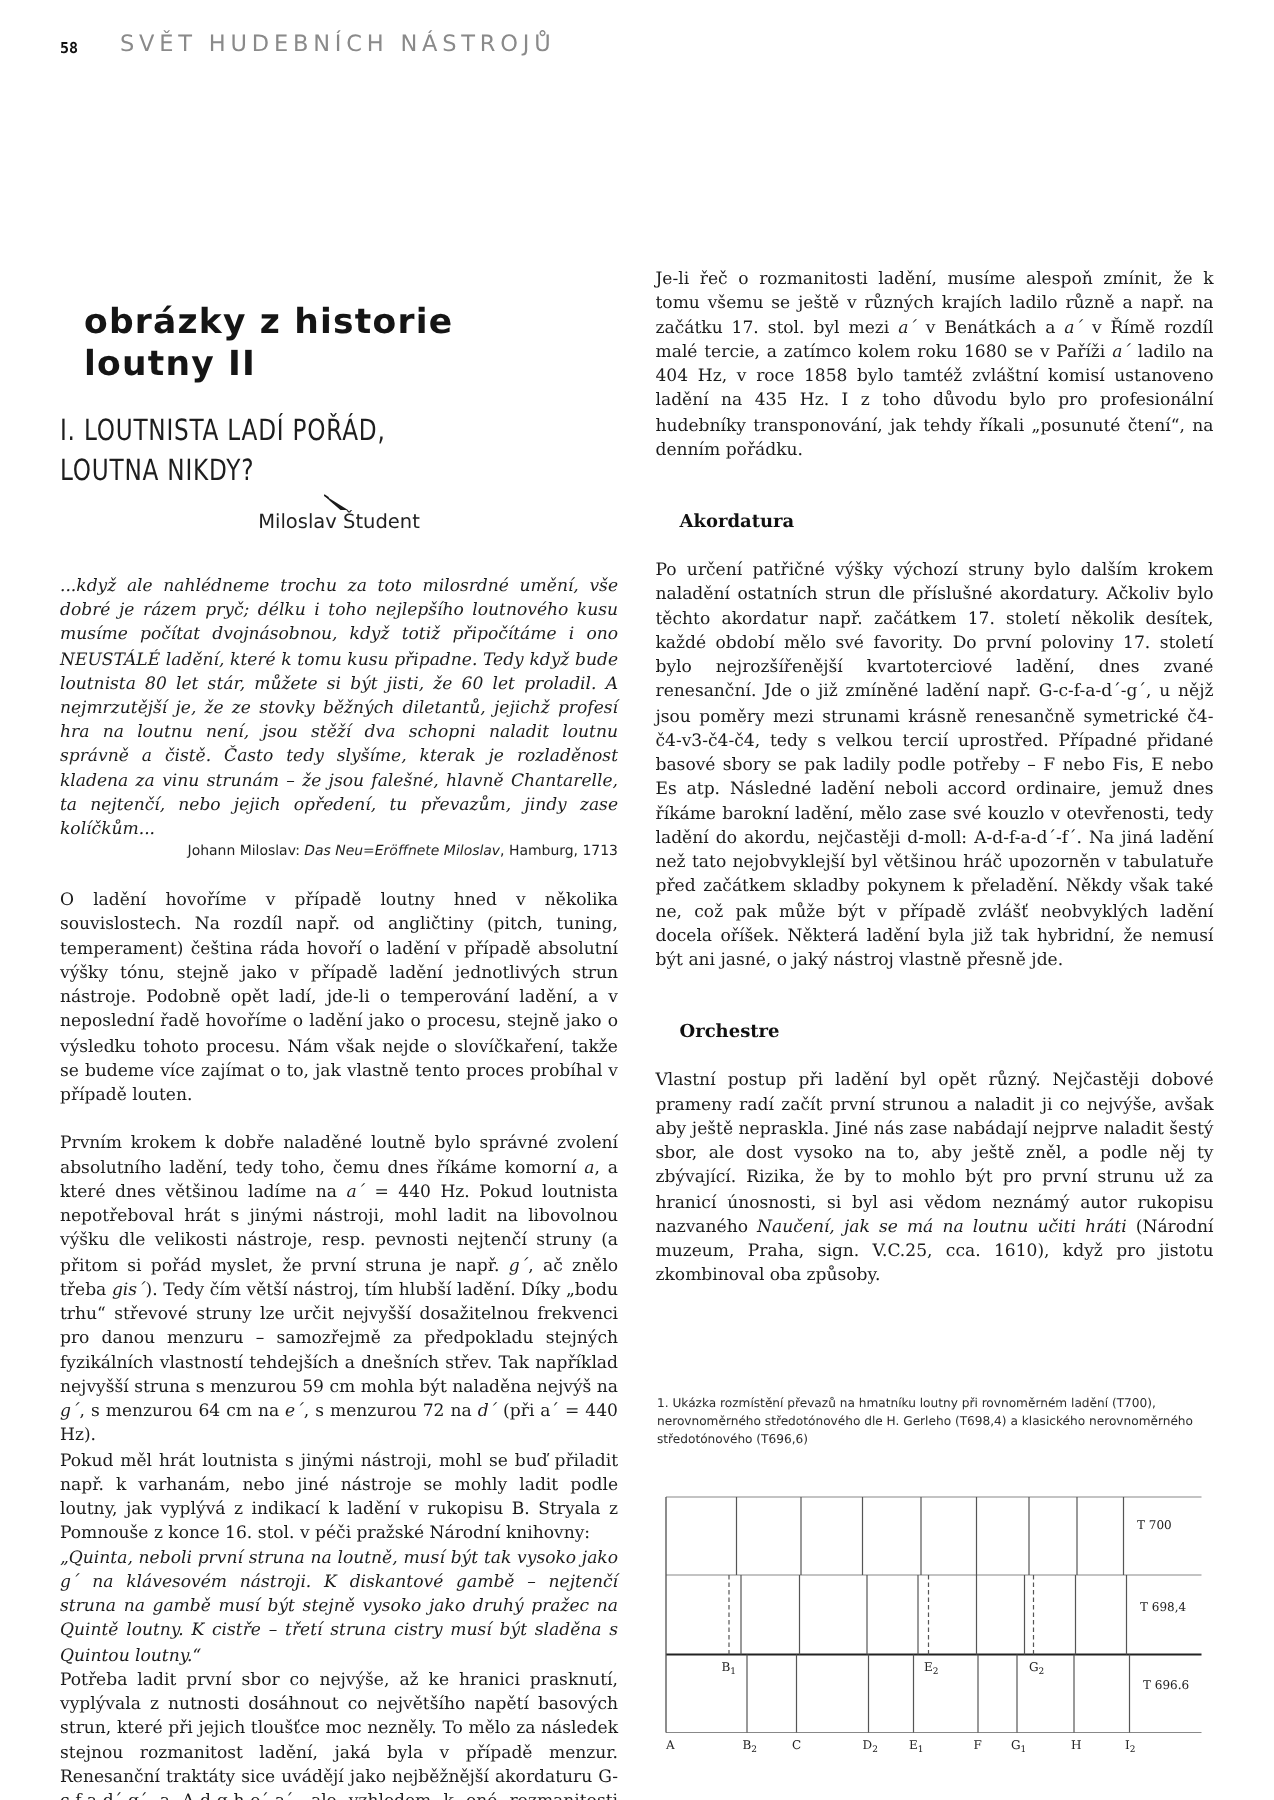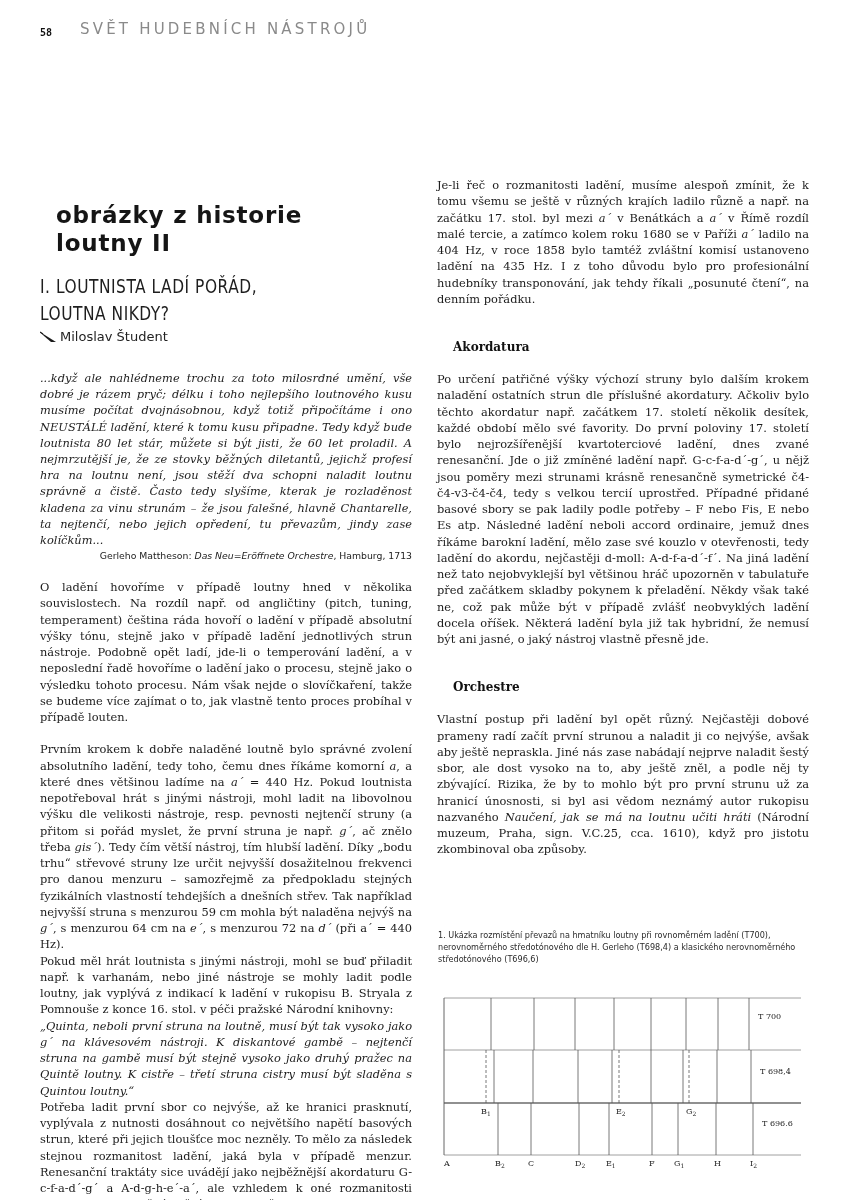--- a/index.html
+++ b/index.html
@@ -6,21 +6,21 @@
   body { width: 849px; height: 1200px; position: relative; overflow: hidden; color: #1a1a1a; }
   .running-head { position: absolute; top: 18px; left: 40px; height: 20px; display: flex; align-items: flex-end; }
   .page-num { font-family: "DejaVu Sans Mono", monospace; font-weight: bold; font-size: 10px; color: #111; width: 40px; }
   .section-name { font-family: "DejaVu Sans", sans-serif; font-size: 15px; letter-spacing: 3.2px; color: #8a8a8a; }
 
   .col-left { position: absolute; left: 40px; top: 185px; width: 372px; }
   .col-right { position: absolute; left: 437px; top: 177px; width: 372px; }
 
   .article-title { font-family: "DejaVu Sans", sans-serif; font-weight: bold; font-size: 23px; letter-spacing: 0.8px; color: #151515; margin: 16px; line-height: 28px; }
   .subtitle { font-family: "DejaVu Sans", sans-serif; font-weight: normal; font-size: 19.5px; letter-spacing: 0.6px; color: #1e1e1e; margin: 2px 0 0 0; line-height: 27px; font-stretch: condensed; transform: scaleX(0.88); transform-origin: left; width: 430px; }
-  .author-line { display: flex; align-items: center; margin-top: 2px; }
+  .author-line { display: flex; align-items: center; margin-top: 2px; flex-direction: column; }
   .quill { width: 16px; height: 12px; margin-right: 4px; }
   .author { font-family: "DejaVu Sans", sans-serif; font-size: 13px; color: #222; }
 
   .epigraph { font-family: "DejaVu Serif", serif; font-style: italic; font-size: 11.4px; line-height: 16.2px; text-align: justify; margin-top: 26px; color: #1c1c1c; hyphens: auto; }
   .epigraph-source { font-family: "DejaVu Sans", sans-serif; font-size: 9.3px; text-align: right; margin-top: 2px; color: #222; }
   .epigraph-source i { font-style: italic; }
 
   .body-text { font-family: "DejaVu Serif", serif; font-size: 11.4px; line-height: 16.25px; text-align: justify; color: #1b1b1b; hyphens: auto; }
   .body-text p { margin: 0; }
   .gap { height: 16px; }
@@ -51,21 +51,21 @@
   <div class="author-line">
     <svg class="quill" viewBox="0 0 16 12">
       <path d="M0 1 L16 11 L11 11 L4 5 Z" fill="#1a1a1a"></path>
       <path d="M0 1 L3 3" stroke="#1a1a1a" stroke-width="1.2"></path>
     </svg>
     <span class="author">Miloslav Študent</span>
   </div>
 
   <div class="epigraph">...když ale nahlédneme trochu za toto milosrdné umění, vše dobré je rázem pryč; délku i toho nejlepšího loutnového kusu musíme počítat dvojnásobnou, když totiž připočítáme i ono NEUSTÁLÉ ladění, které k tomu kusu připadne. Tedy když bude loutnista 80 let stár, můžete si být jisti, že 60 let proladil. A nejmrzutější je, že ze stovky běžných diletantů, jejichž profesí hra na loutnu není, jsou stěží dva schopni naladit loutnu správně a čistě. Často tedy slyšíme, kterak je rozladěnost kladena za vinu strunám – že jsou falešné, hlavně Chantarelle, ta nejtenčí, nebo jejich opředení, tu převazům, jindy zase kolíčkům...</div>
   <div class="epigraph-source">
-    <span>Gerleho Mattheson: </span><i>Das Neu=Eröffnete Orchestre</i><span>, Hamburg, 1713</span>
+    <span>Johann Miloslav: </span><i>Das Neu=Eröffnete Miloslav</i><span>, Hamburg, 1713</span>
   </div>
 
   <div class="body-text">
     <p class="para-first">O ladění hovoříme v případě loutny hned v několika souvislostech. Na rozdíl např. od angličtiny (pitch, tuning, temperament) čeština ráda hovoří o ladění v případě absolutní výšky tónu, stejně jako v případě ladění jednotlivých strun nástroje. Podobně opět ladí, jde-li o temperování ladění, a v neposlední řadě hovoříme o ladění jako o procesu, stejně jako o výsledku tohoto procesu. Nám však nejde o slovíčkaření, takže se budeme více zajímat o to, jak vlastně tento proces probíhal v případě louten.</p>
     <div class="gap"></div>
     <p><span>Prvním krokem k dobře naladěné loutně bylo správné zvolení absolutního ladění, tedy toho, čemu dnes říkáme komorní </span><em>a</em><span>, a které dnes většinou ladíme na </span><em>a´</em><span> = 440 Hz. Pokud loutnista nepotřeboval hrát s jinými nástroji, mohl ladit na libovolnou výšku dle velikosti nástroje, resp. pevnosti nejtenčí struny (a přitom si pořád myslet, že první struna je např. </span><em>g´</em><span>, ač znělo třeba </span><em>gis´</em><span>). Tedy čím větší nástroj, tím hlubší ladění. Díky „bodu trhu“ střevové struny lze určit nejvyšší dosažitelnou frekvenci pro danou menzuru – samozřejmě za předpokladu stejných fyzikálních vlastností tehdejších a dnešních střev. Tak například nejvyšší struna s menzurou 59 cm mohla být naladěna nejvýš na </span><em>g´</em><span>, s menzurou 64 cm na </span><em>e´</em><span>, s menzurou 72 na </span><em>d´</em><span> (při a´ = 440 Hz).</span></p>
     <p>Pokud měl hrát loutnista s jinými nástroji, mohl se buď přiladit např. k varhanám, nebo jiné nástroje se mohly ladit podle loutny, jak vyplývá z indikací k ladění v rukopisu B. Stryala z Pomnouše z konce 16. stol. v péči pražské Národní knihovny:</p>
     <p><em>„Quinta, neboli první struna na loutně, musí být tak vysoko jako g´ na klávesovém nástroji. K diskantové gambě – nejtenčí struna na gambě musí být stejně vysoko jako druhý pražec na Quintě loutny. K cistře – třetí struna cistry musí být sladěna s Quintou loutny.“</em></p>
     <p>Potřeba ladit první sbor co nejvýše, až ke hranici prasknutí, vyplývala z nutnosti dosáhnout co největšího napětí basových strun, které při jejich tloušťce moc nezněly. To mělo za následek stejnou rozmanitost ladění, jaká byla v případě menzur. Renesanční traktáty sice uvádějí jako nejběžnější akordaturu G-c-f-a-d´-g´ a A-d-g-h-e´-a´, ale vzhledem k oné rozmanitosti menzur bylo skutečné znění nepochybně odstup-</p>
   </div>

